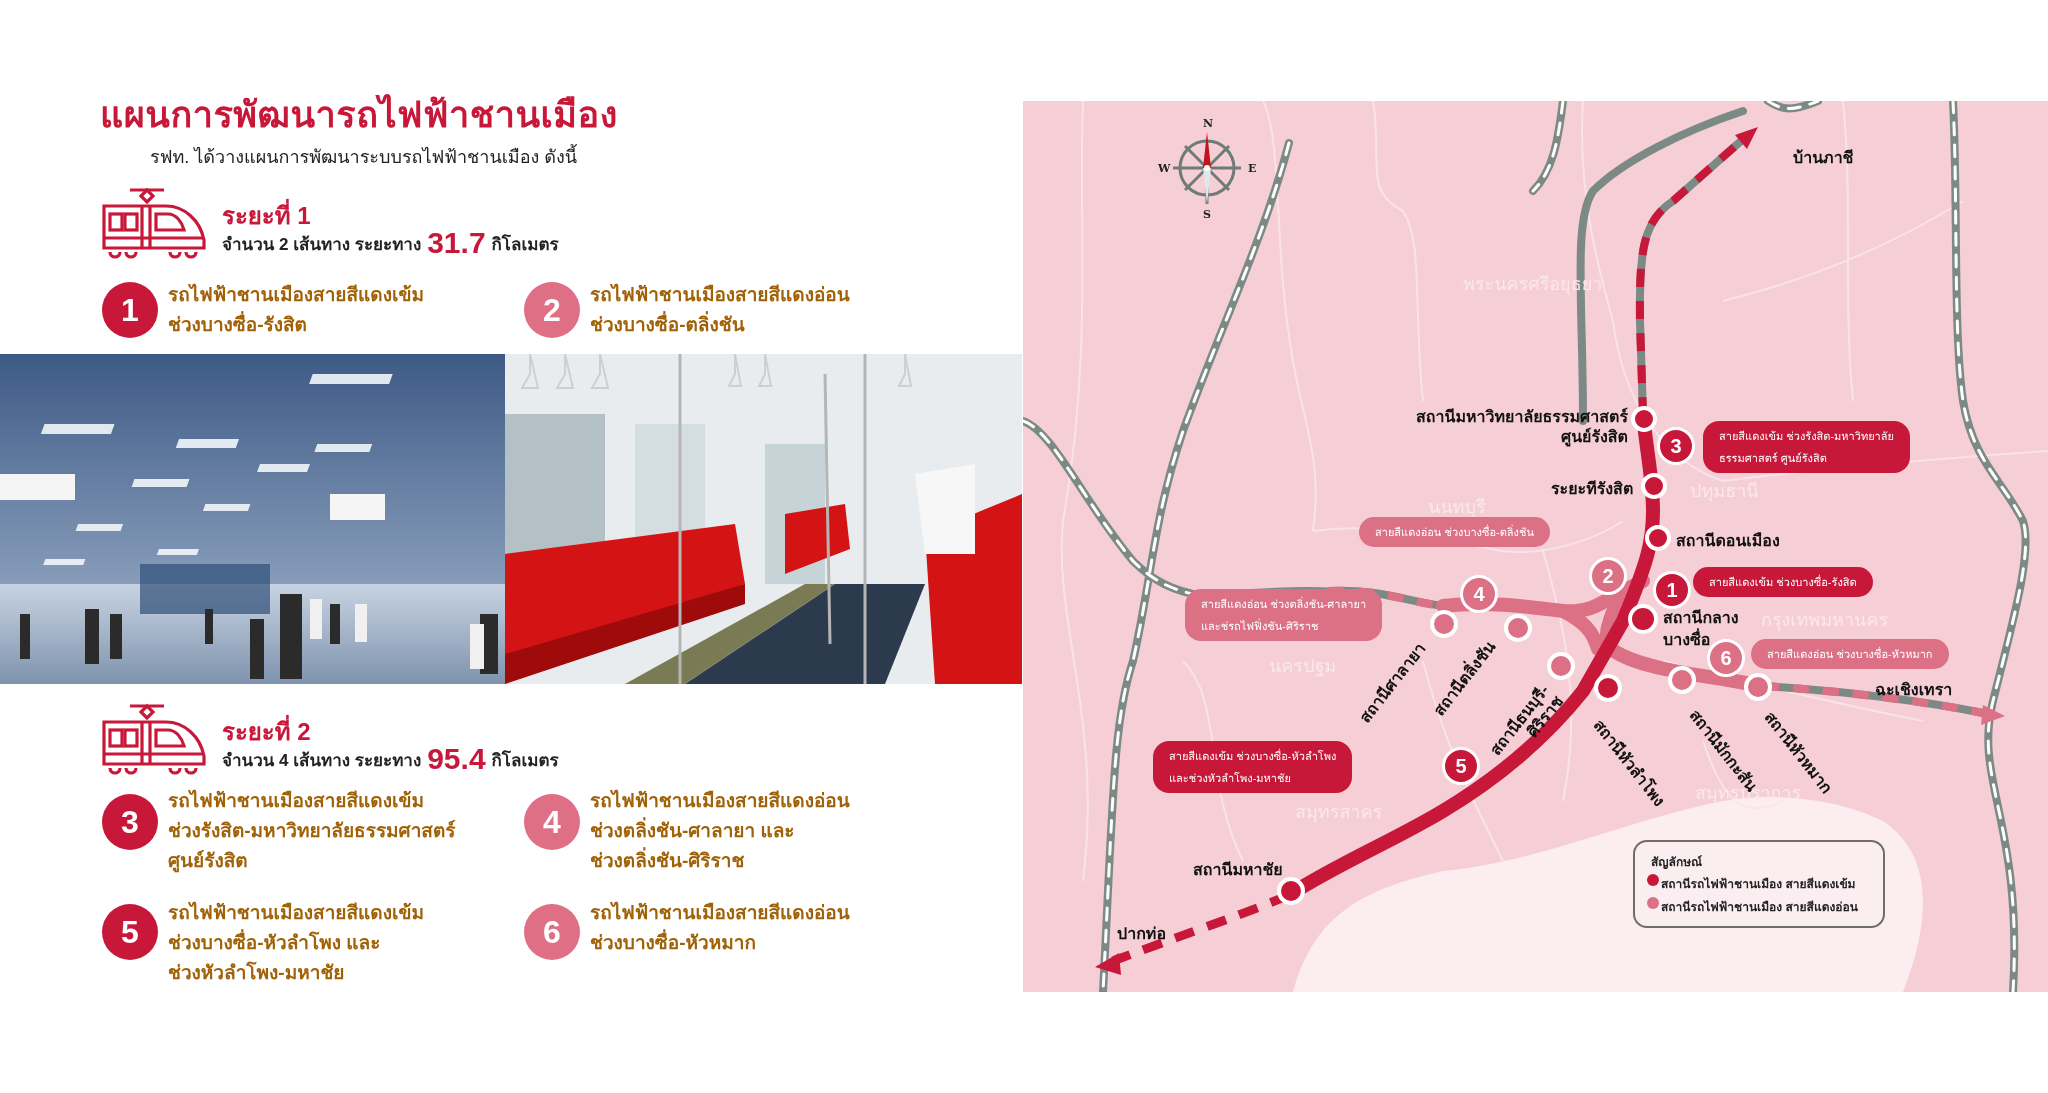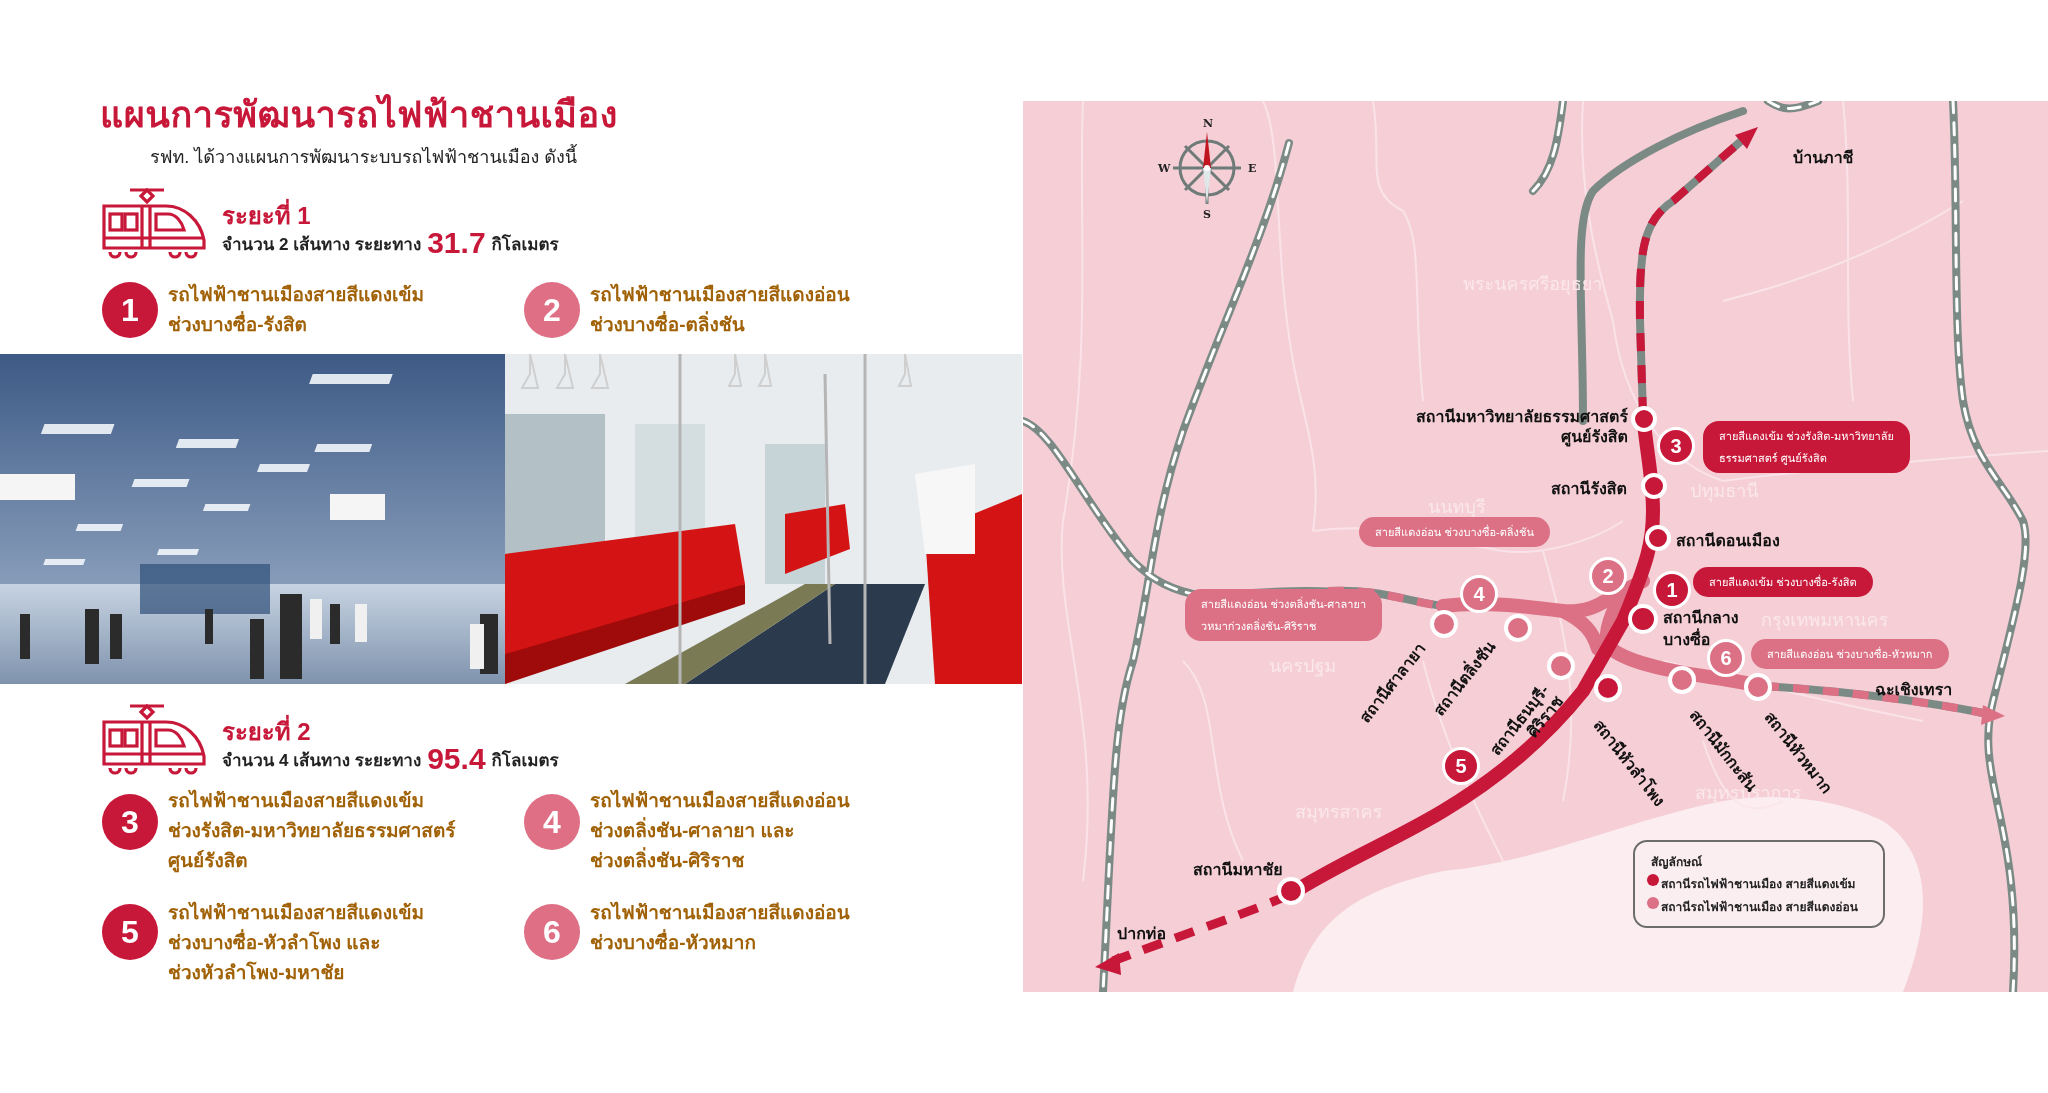--- a/index.html
+++ b/index.html
@@ -301,21 +301,21 @@
 
   <span class="map-label" style="left:770px;top:44px;">บ้านภาชี</span>
   <span class="map-label" style="left:214px;top:517px;">นครปฐม</span>
   <span class="map-label" style="left:852px;top:576px;">ฉะเชิงเทรา</span>
   <span class="map-label" style="left:94px;top:820px;">ปากท่อ</span>
 
   <div class="map-label" style="left:377px;top:306px;text-align:right;width:228px;line-height:20px;">
     <div>สถานีมหาวิทยาลัยธรรมศาสตร์</div>
     <div>ศูนย์รังสิต</div>
   </div>
-  <span class="map-label" style="left:528px;top:375px;">สถานีรังสิต</span>
+  <span class="map-label" style="left:528px;top:375px;">ระยะทีรังสิต</span>
   <span class="map-label" style="left:653px;top:427px;">สถานีดอนเมือง</span>
   <div class="map-label" style="left:640px;top:506px;line-height:22px;">
     <div>สถานีกลาง</div>
     <div>บางซื่อ</div>
   </div>
   <span class="map-label rot" style="left:340px;top:607px;transform:rotate(-52deg);">สถานีศาลายา</span>
   <span class="map-label rot" style="left:414px;top:600px;transform:rotate(-52deg);">สถานีตลิ่งชัน</span>
   <div class="map-label rot" style="left:478px;top:640px;transform:rotate(-52deg);line-height:18px;text-align:right;">
     <div>สถานีธนบุรี-</div>
     <div>ศิริราช</div>
@@ -333,24 +333,28 @@
 
   <div class="mbadge dark" style="left:634px;top:326px;">3</div>
   <div class="pill dark" style="left:680px;top:320px;">
     <div>สายสีแดงเข้ม ช่วงรังสิต-มหาวิทยาลัย</div>
     <div>ธรรมศาสตร์ ศูนย์รังสิต</div>
   </div>
 
   <div class="mbadge light" style="left:437px;top:474px;">4</div>
   <div class="pill light" style="left:162px;top:452px;margin-top:36px;">
     <div>สายสีแดงอ่อน ช่วงตลิ่งชัน-ศาลายา</div>
-    <div>วหมาก่วงตลิ่งชัน-ศิริราช</div>
+    <div>และช่รถไฟฟิ่งชัน-ศิริราช</div>
   </div>
 
   <div class="mbadge dark" style="left:419px;top:646px;">5</div>
+  <div class="pill dark" style="left:130px;top:640px;">
+    <div>สายสีแดงเข้ม ช่วงบางซื่อ-หัวลำโพง</div>
+    <div>และช่วงหัวลำโพง-มหาชัย</div>
+  </div>
 
   <div class="mbadge light" style="left:684px;top:538px;">6</div>
   <div class="pill light" style="left:728px;top:538px;">สายสีแดงอ่อน ช่วงบางซื่อ-หัวหมาก</div>
 
   <div class="legend">
     <span class="lt">สัญลักษณ์</span>
     <div class="row" style="top:32px;">
       <span class="dot" style="background:#c8183a;"></span>
       <span>สถานีรถไฟฟ้าชานเมือง สายสีแดงเข้ม</span>
     </div>

